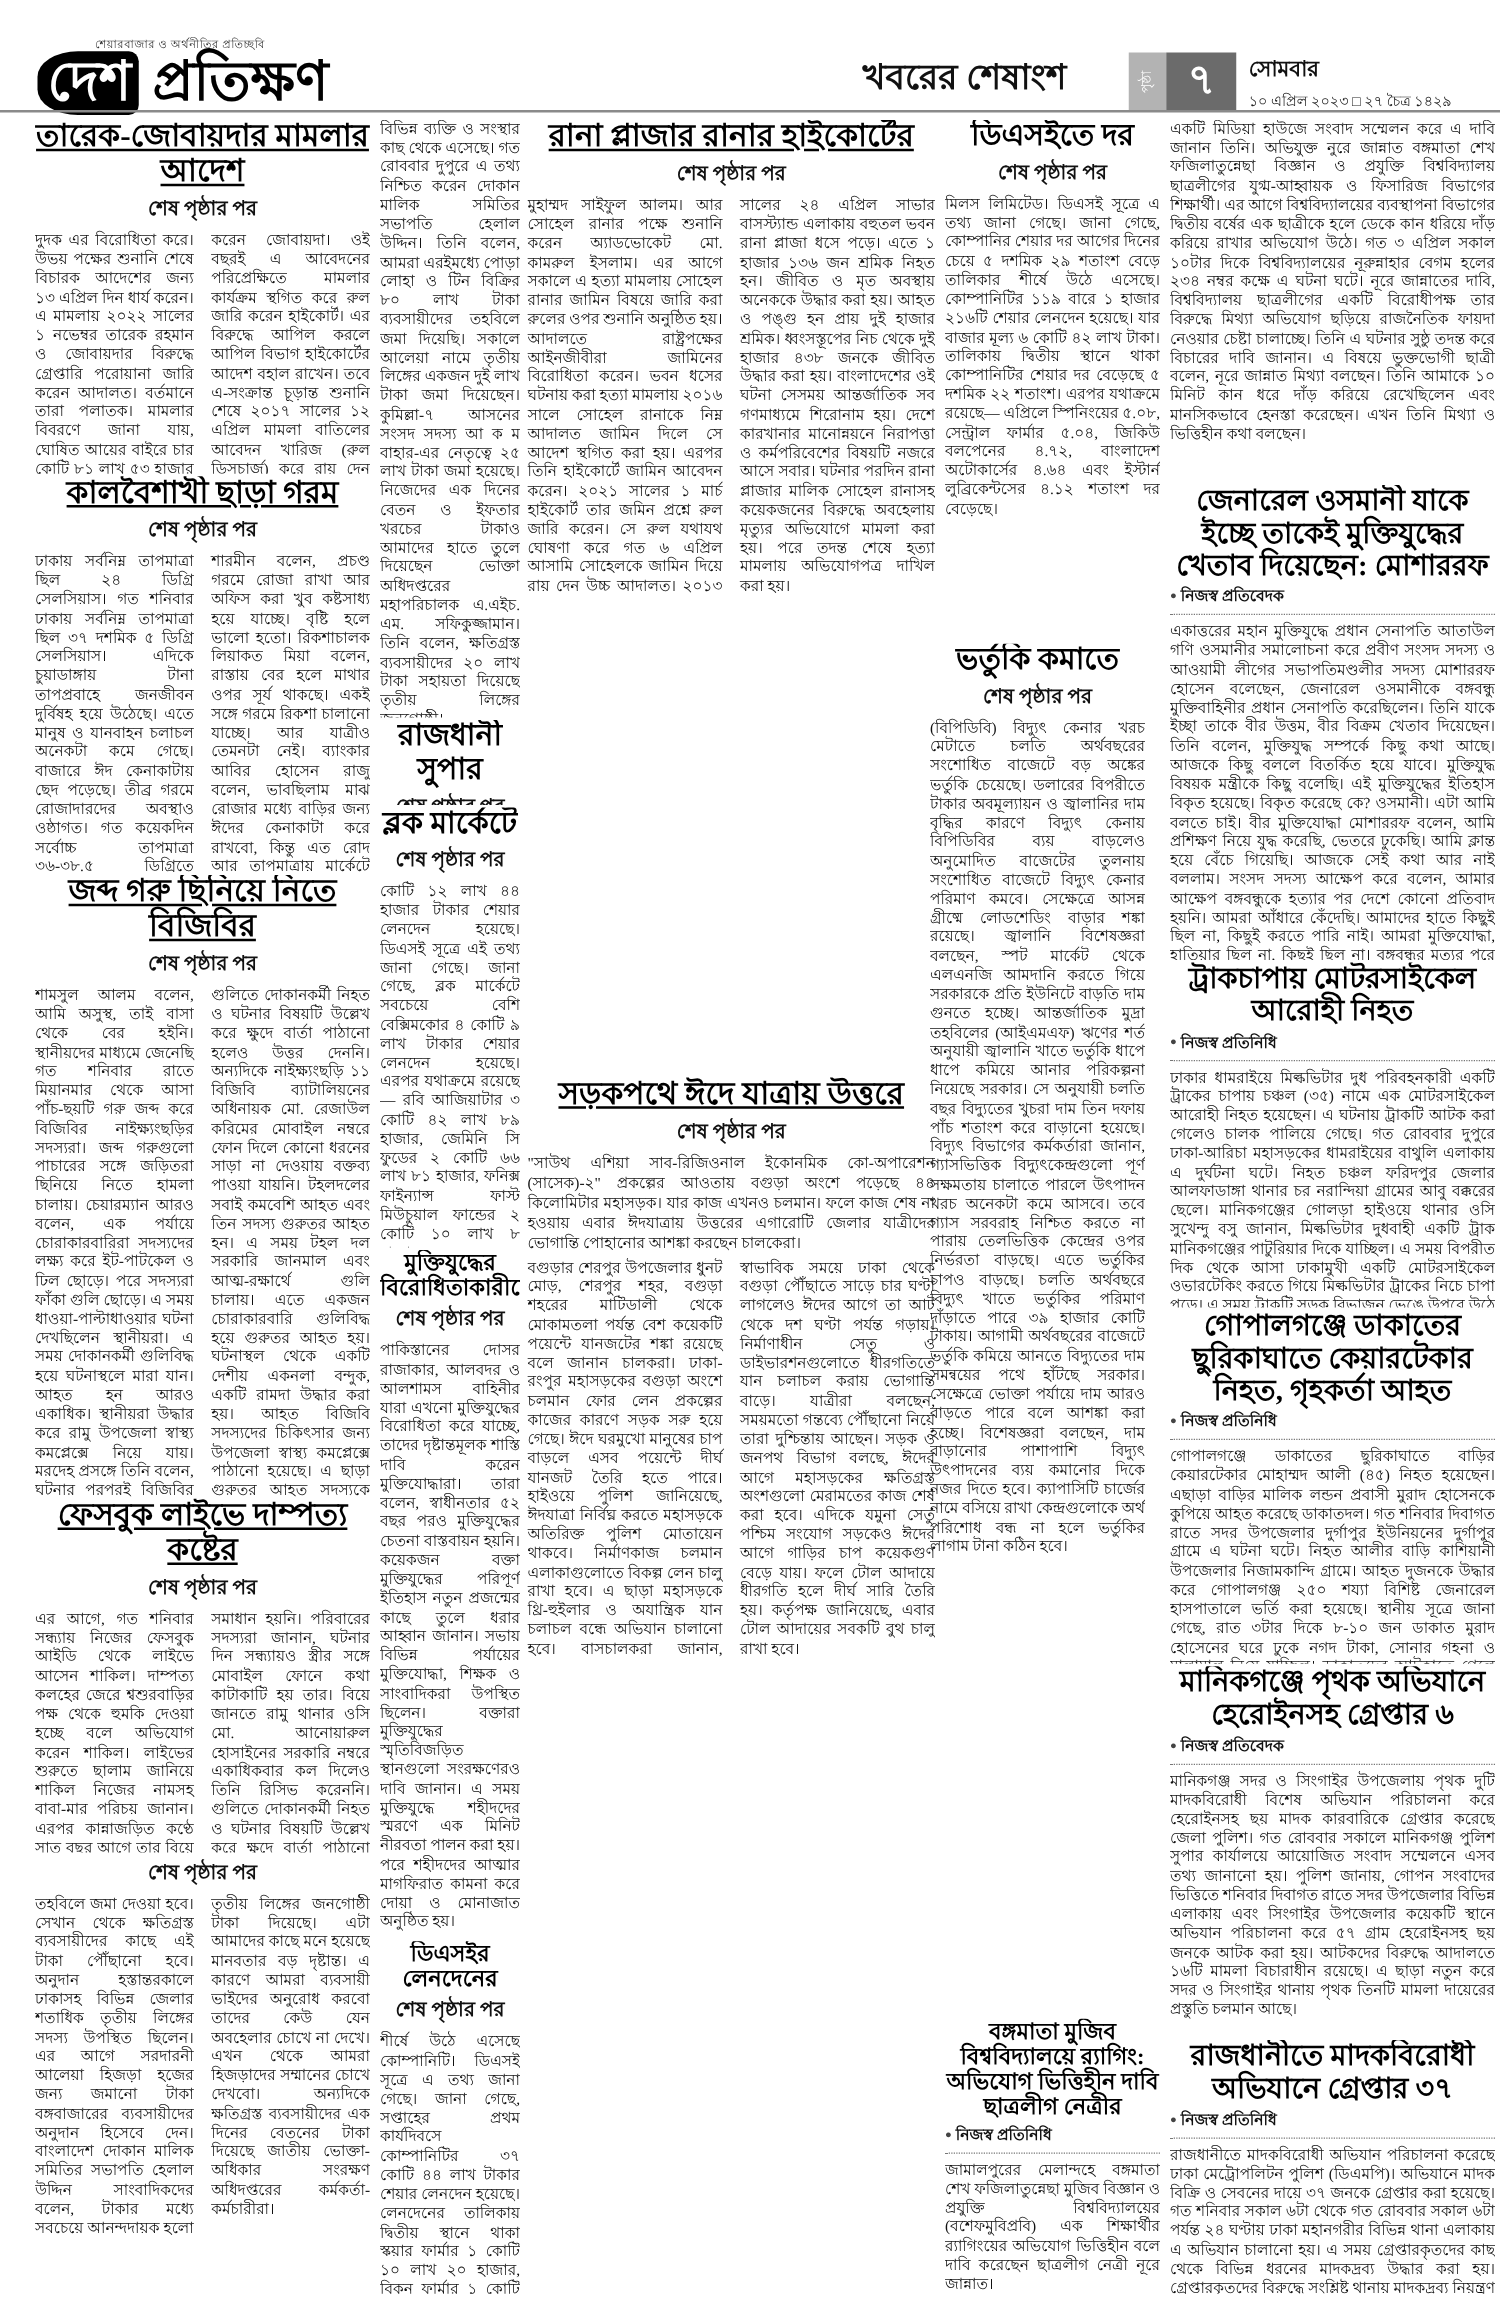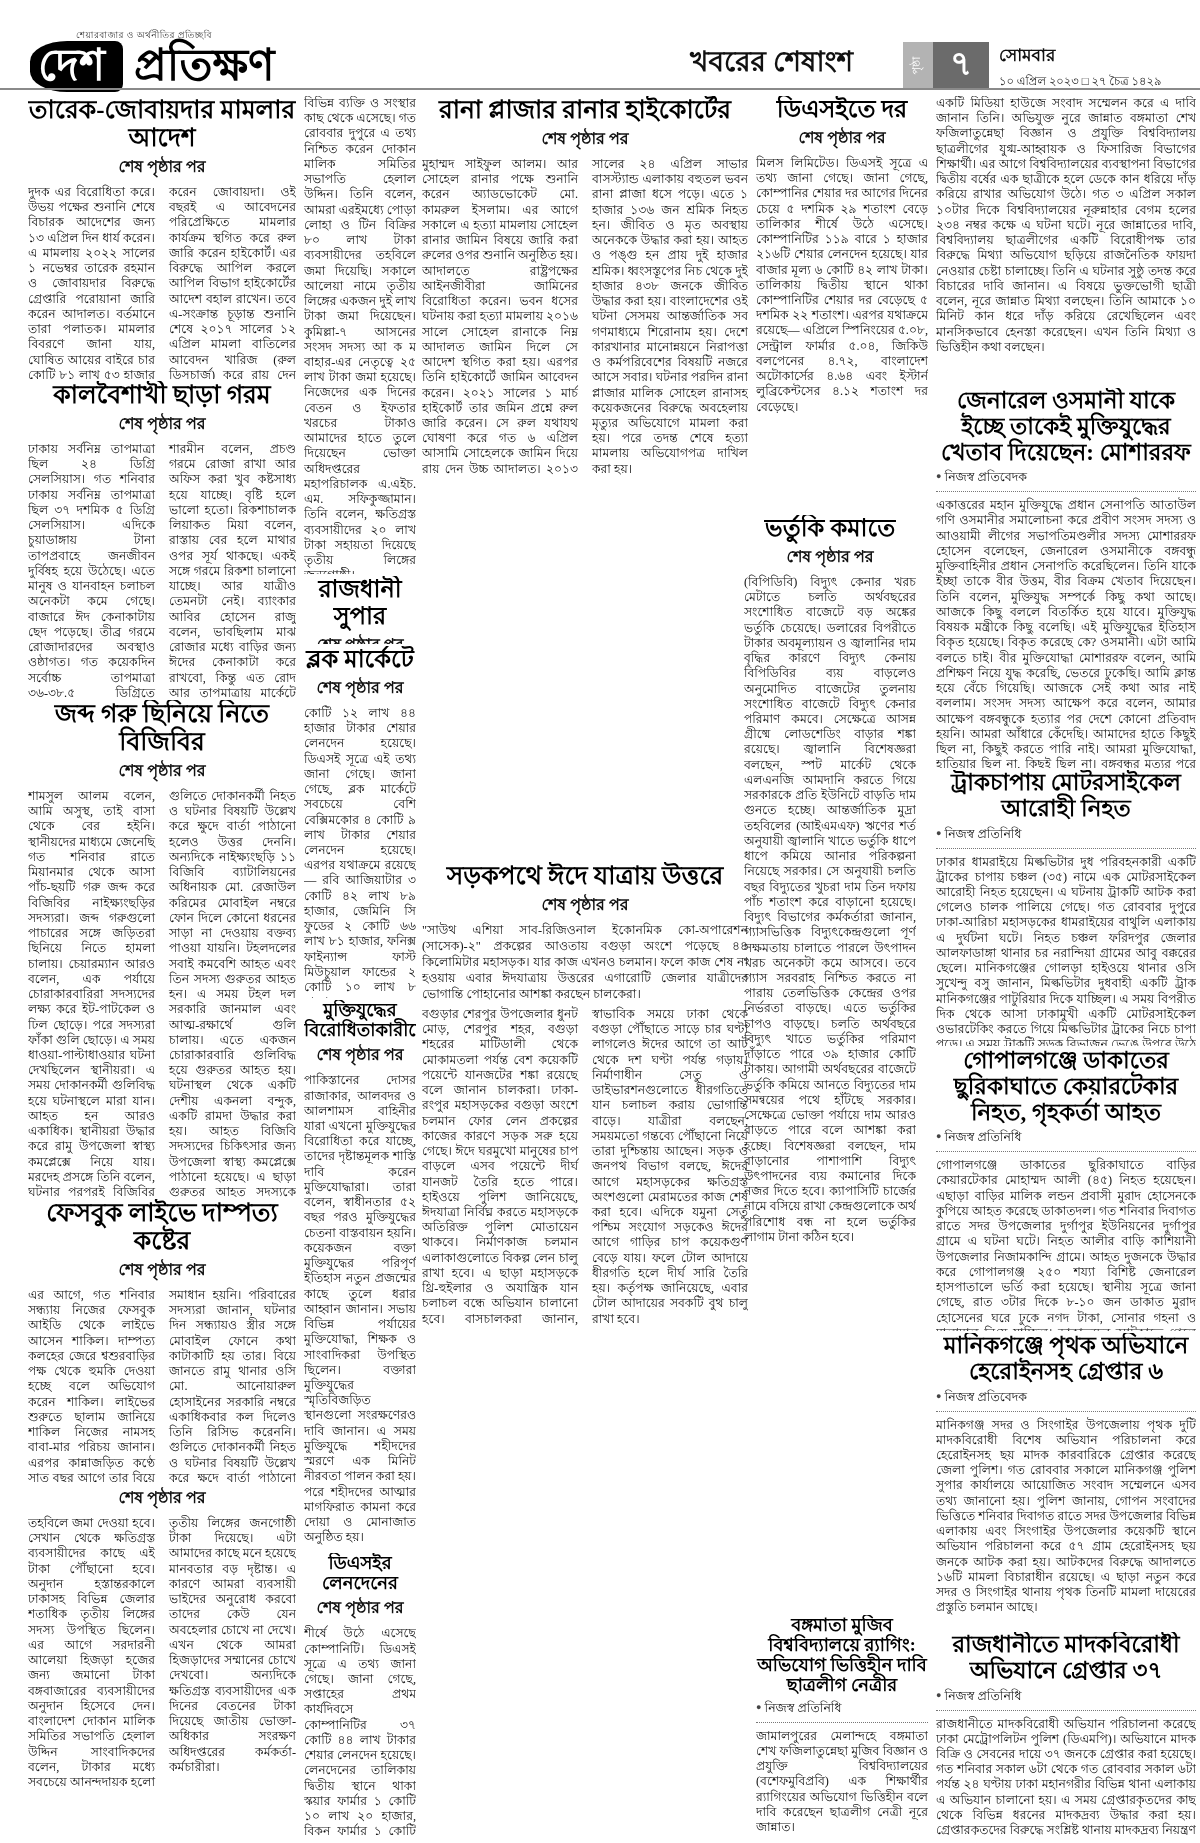--- a/index.html
+++ b/index.html
@@ -5,39 +5,39 @@
   html,body{margin:0;padding:0;}
   body{
     width:1200px;height:1843px;position:relative;background:#ffffff;
     font-family:"Liberation Serif","DejaVu Serif",serif;color:#111;
     overflow:hidden;
   }
   
   #masthead{position:absolute;left:30px;top:28px;}
   #tagline{font-size:9px;color:#333;margin-left:46px;letter-spacing:.5px;}
   #paper-title{font-size:44px;font-weight:bold;line-height:1.05;color:#000;}
-  #paper-title .mark{background:#000;color:#fff;border-radius:40% 8px 8px 40%;padding:0 18px 2px 8px;}
+  #paper-title .mark{background:#000;color:#fff;border-radius:40% 8px 8px 40%;padding:0 6px 2px 8px;}
   #section-title{position:absolute;left:690px;top:40px;font-size:28px;font-weight:bold;}
   #pagebox{position:absolute;left:903px;top:42px;width:86px;height:46px;display:flex;}
   #pagebox .lbl{width:30px;background:#b3b3b3;color:#fff;font-size:11px;display:flex;align-items:center;justify-content:center;}
   #pagebox .lbl span{transform:rotate(-90deg);white-space:nowrap;}
   #pagebox .num{width:56px;background:#6b6b6b;color:#fff;font-size:34px;font-weight:bold;display:flex;align-items:center;justify-content:center;}
   #dateblock{position:absolute;left:999px;top:42px;}
   #dateblock .day{font-size:17px;font-weight:bold;}
   #dateblock .date{font-size:11.5px;margin-top:3px;color:#222;}
   #header-rule{position:absolute;left:0;top:88px;width:1200px;height:2px;background:#8a8a8a;}
   
   .art{position:absolute;overflow:hidden;}
   .hl{font-weight:bold;text-align:center;line-height:1.12;margin:0 0 2px 0;color:#000;}
-  .h-xl{font-size:25px;}
+  .h-xl{font-size:25px;text-decoration:underline;}
   .h-lg{font-size:23px;}
   .h-md{font-size:24px;}
   .h-sm{font-size:18px;}
   .cont{font-size:16px;font-weight:bold;text-align:center;margin:1px 0 4px 0;}
-  .byline{font-size:12.5px;font-weight:normal;margin:3px 0 1px 0;}
+  .byline{font-size:12.5px;font-weight:bold;margin:3px 0 1px 0;}
   .byline .dot{font-size:9px;vertical-align:2px;color:#444;}
   .dotted{border-top:1.5px dotted #777;margin:3px 0 6px 0;height:0;}
   .body{font-size:12.3px;line-height:1.24;text-align:justify;text-justify:inter-word;}
   .body::first-letter{}
   .c2{column-count:2;column-gap:14px;}
   .intro{font-size:12.3px;line-height:1.3;text-align:justify;margin-bottom:4px;}
 </style>
 </head>
 <body>
 

